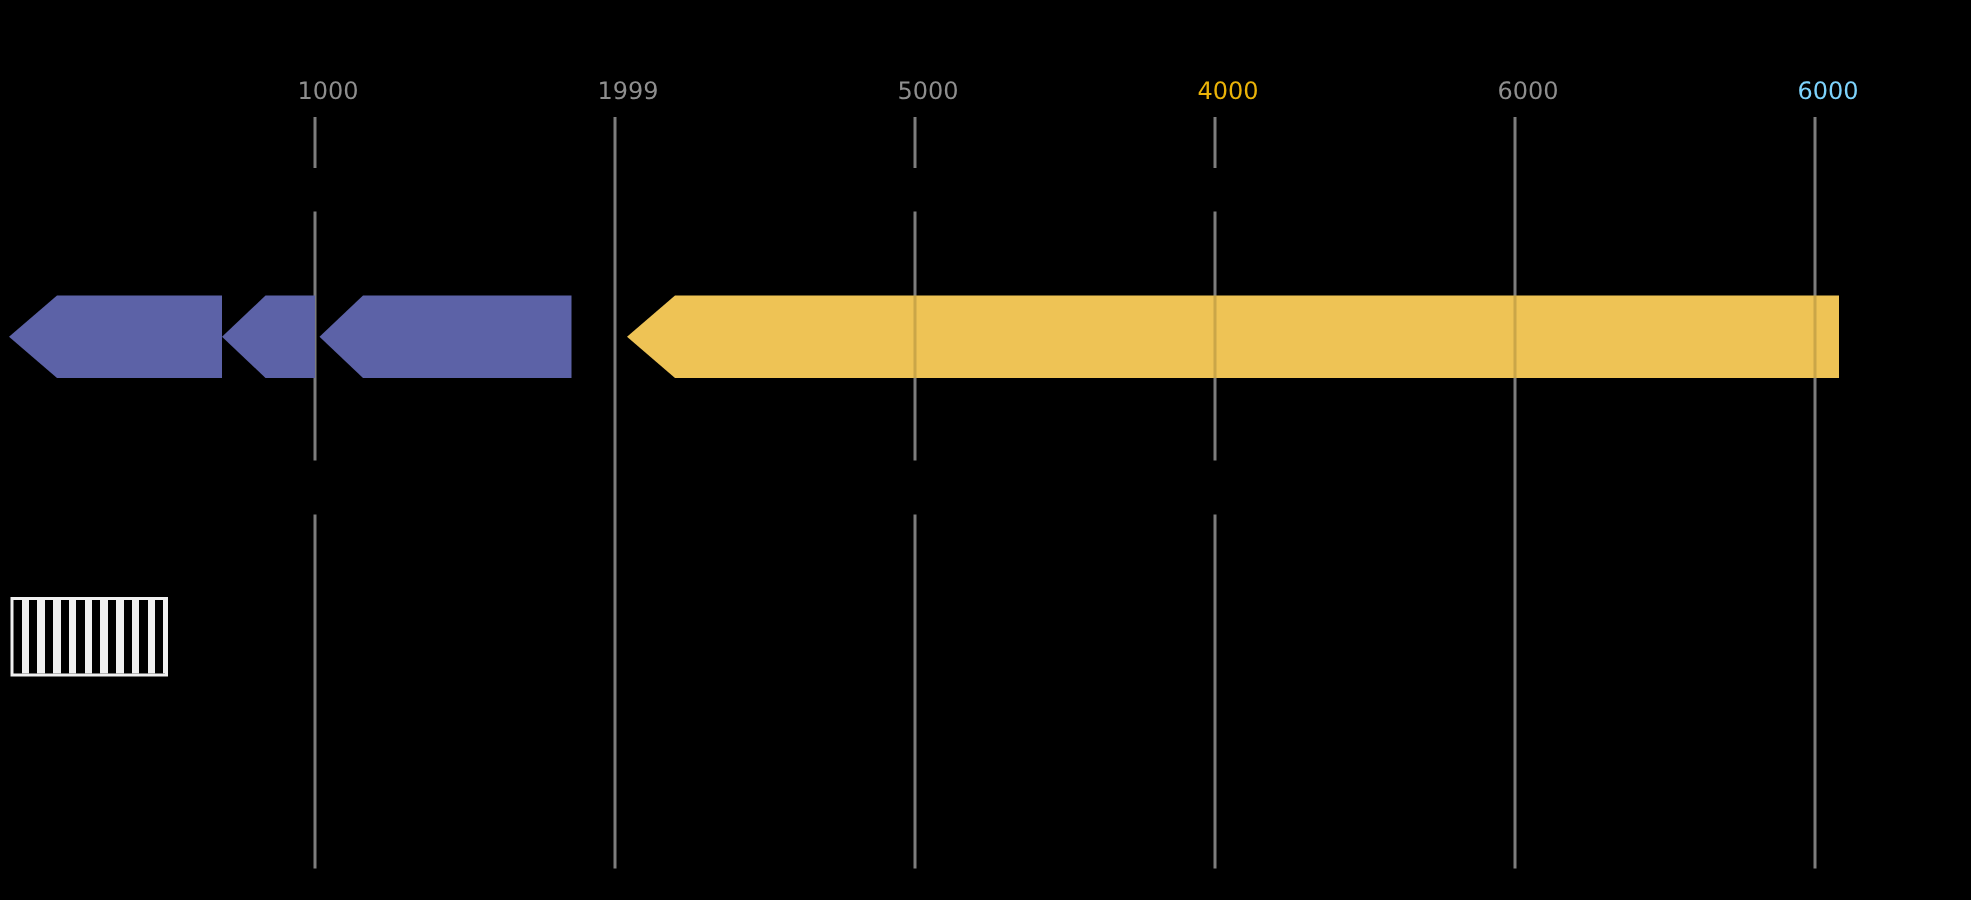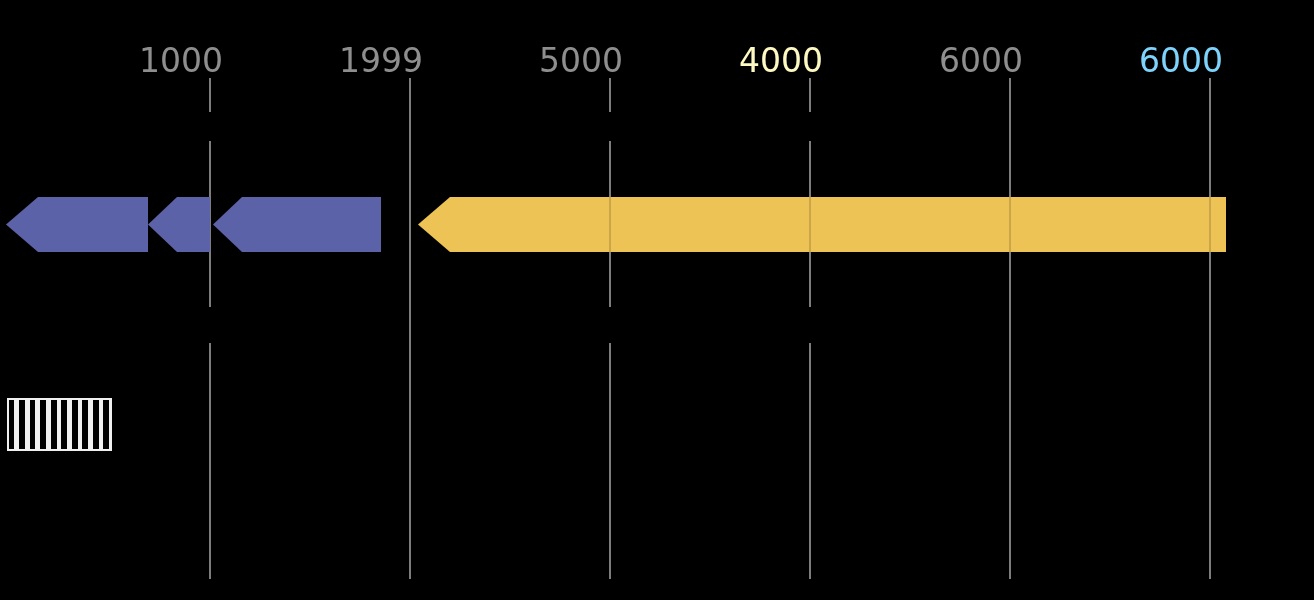--- a/index.html
+++ b/index.html
@@ -3,21 +3,21 @@
 <meta charset="utf-8">
 <style>
   html,body{margin:0;padding:0;background:#000;}
   .stage{
     position:relative;width:1314px;height:600px;background:#000000;
     overflow:hidden;font-family:"DejaVu Sans","Liberation Sans",sans-serif;
   }
   .stage svg{position:absolute;left:0;top:0;}
   .tick-label{
     position:absolute;top:48px;width:100px;margin-left:-50px;
-    text-align:left;font-size:33px;line-height:25px;color:#8E8E8E;
+    text-align:right;font-size:16px;line-height:25px;color:#8E8E8E;
     user-select:none;
   }
   .hatched-box{
     position:absolute;box-sizing:border-box;
     border:2px solid #F0F0F0;
   }
 </style>
 </head>
 <body>
 
@@ -42,17 +42,17 @@
       <rect x="609" y="197" width="2" height="55" fill="rgba(0,0,0,0.15)"></rect>
       <rect x="809" y="197" width="2" height="55" fill="rgba(0,0,0,0.15)"></rect>
       <rect x="1009" y="197" width="2" height="55" fill="rgba(0,0,0,0.15)"></rect>
       <rect x="1209" y="197" width="2" height="55" fill="rgba(0,0,0,0.15)"></rect>
     </svg>
   <div class="hatched-box" id="hatchbox" style="left: 7px; top: 398px; width: 105px; height: 53px; border-width: 2px; border-color: rgb(240, 240, 240); background: repeating-linear-gradient(90deg, rgb(0, 0, 0) 0px, rgb(0, 0, 0) 5.5px, rgb(240, 240, 240) 5.5px, rgb(240, 240, 240) 10.5px);"></div>
   <div id="ticklabels">
       <div class="tick-label" style="left: 189px; color: rgb(142, 142, 142);">1000</div>
       <div class="tick-label" style="left: 389px; color: rgb(142, 142, 142);">1999</div>
       <div class="tick-label" style="left: 589px; color: rgb(142, 142, 142);">5000</div>
-      <div class="tick-label" style="left: 789px; color: #fef9c3;">4000</div>
+      <div class="tick-label" style="left: 789px; color: #eab308;">4000</div>
       <div class="tick-label" style="left: 989px; color: rgb(142, 142, 142);">6000</div>
       <div class="tick-label" style="left: 1189px; color: #7dd3fc;">6000</div>
     </div>
 </div>
 
 </body></html>

